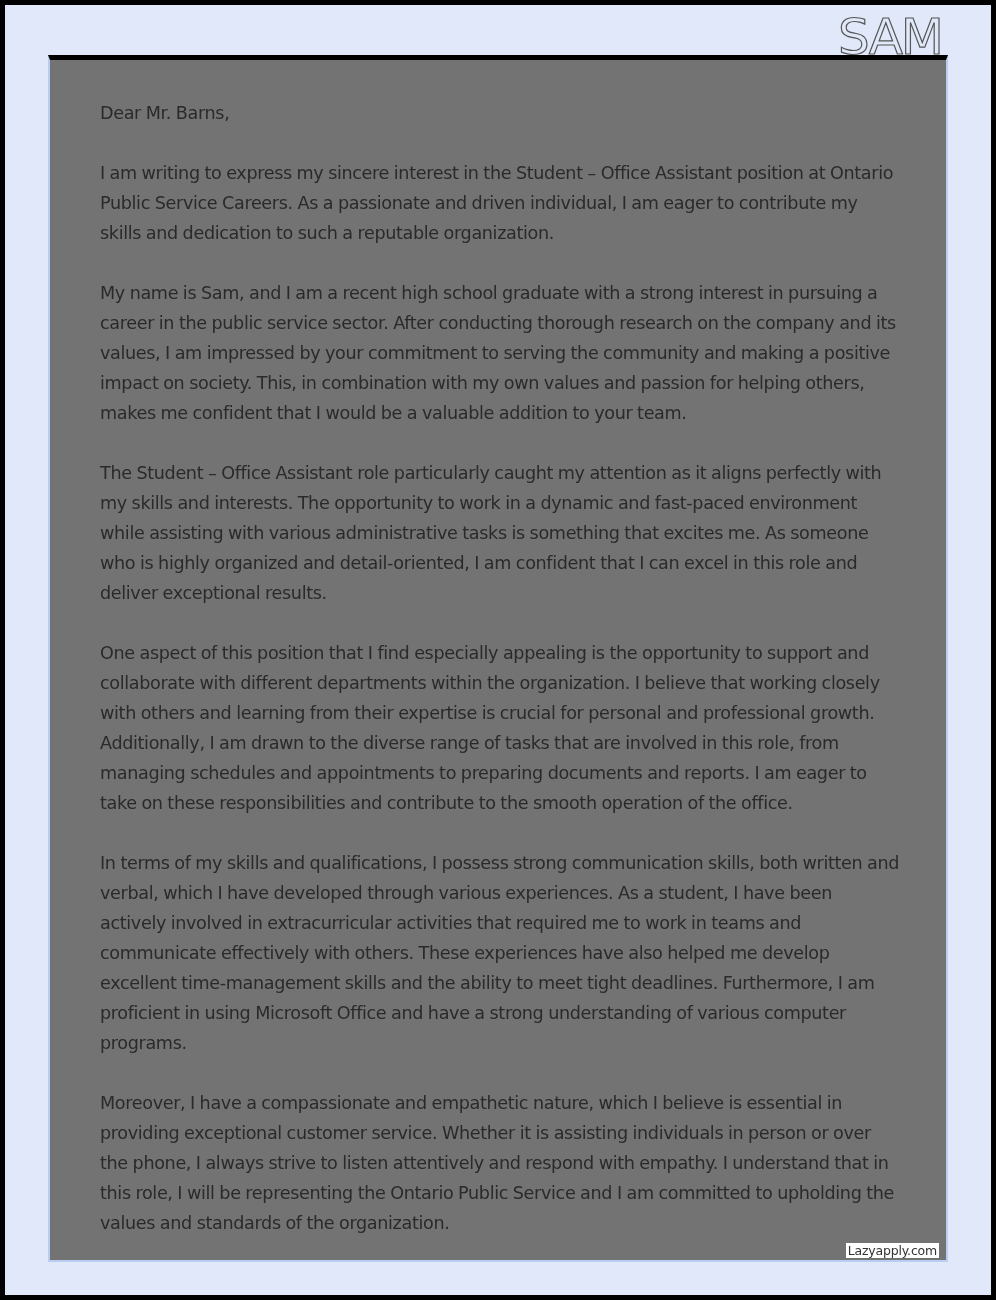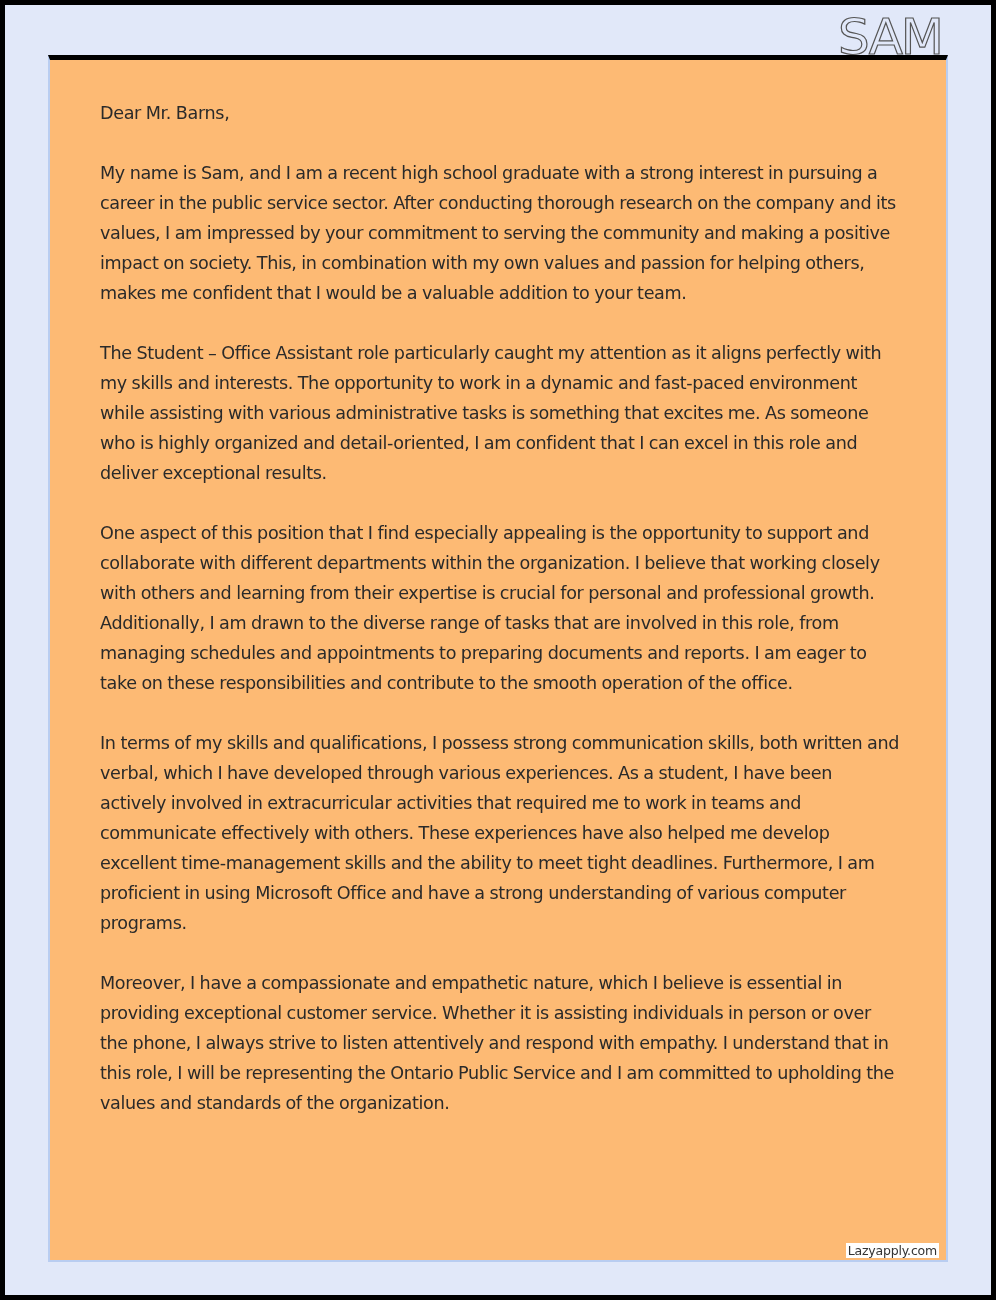--- a/index.html
+++ b/index.html
@@ -13,21 +13,21 @@
     position: absolute; right: 49px; top: 12px;
     font-family: "DejaVu Sans", sans-serif;
     font-size: 50px; font-weight: normal; letter-spacing: -2px;
     color: #e1e8f9;
     -webkit-text-stroke: 1.2px #555;
     line-height: 40px;
   }
   .paper {
     position: absolute; left: 43px; top: 50px;
     width: 900px; height: 1207px; box-sizing: border-box;
-    background: #fdba74;
+    background: #737373;
     border-top: 5px solid #000;
     border-left: 2px solid #b9cdf1;
     border-right: 2px solid #b9cdf1;
     border-bottom: 2px solid #b9cdf1;
     overflow: hidden;
   }
   .letter {
     position: absolute; left: 50px; top: 38px; width: 800px;
     font-size: 17.6px; line-height: 30px; color: #2a2a2a;
     letter-spacing: -0.35px; word-spacing: -0.5px;
@@ -40,20 +40,21 @@
   }
 </style>
 </head>
 <body>
 
 <div class="brand">SAM</div>
 
 <div class="paper">
   <div class="letter">
     <p>Dear Mr. Barns,</p>
+    <p>I am writing to express my sincere interest in the Student – Office Assistant position at Ontario Public Service Careers. As a passionate and driven individual, I am eager to contribute my skills and dedication to such a reputable organization.</p>
     <p>My name is Sam, and I am a recent high school graduate with a strong interest in pursuing a career in the public service sector. After conducting thorough research on the company and its values, I am impressed by your commitment to serving the community and making a positive impact on society. This, in combination with my own values and passion for helping others, makes me confident that I would be a valuable addition to your team.</p>
     <p>The Student – Office Assistant role particularly caught my attention as it aligns perfectly with my skills and interests. The opportunity to work in a dynamic and fast-paced environment while assisting with various administrative tasks is something that excites me. As someone who is highly organized and detail-oriented, I am confident that I can excel in this role and deliver exceptional results.</p>
     <p>One aspect of this position that I find especially appealing is the opportunity to support and collaborate with different departments within the organization. I believe that working closely with others and learning from their expertise is crucial for personal and professional growth. Additionally, I am drawn to the diverse range of tasks that are involved in this role, from managing schedules and appointments to preparing documents and reports. I am eager to take on these responsibilities and contribute to the smooth operation of the office.</p>
     <p>In terms of my skills and qualifications, I possess strong communication skills, both written and verbal, which I have developed through various experiences. As a student, I have been actively involved in extracurricular activities that required me to work in teams and communicate effectively with others. These experiences have also helped me develop excellent time-management skills and the ability to meet tight deadlines. Furthermore, I am proficient in using Microsoft Office and have a strong understanding of various computer programs.</p>
     <p>Moreover, I have a compassionate and empathetic nature, which I believe is essential in providing exceptional customer service. Whether it is assisting individuals in person or over the phone, I always strive to listen attentively and respond with empathy. I understand that in this role, I will be representing the Ontario Public Service and I am committed to upholding the values and standards of the organization.</p>
   </div>
   <div class="footer-mark">Lazyapply.com</div>
 </div>
 
 </body></html>

